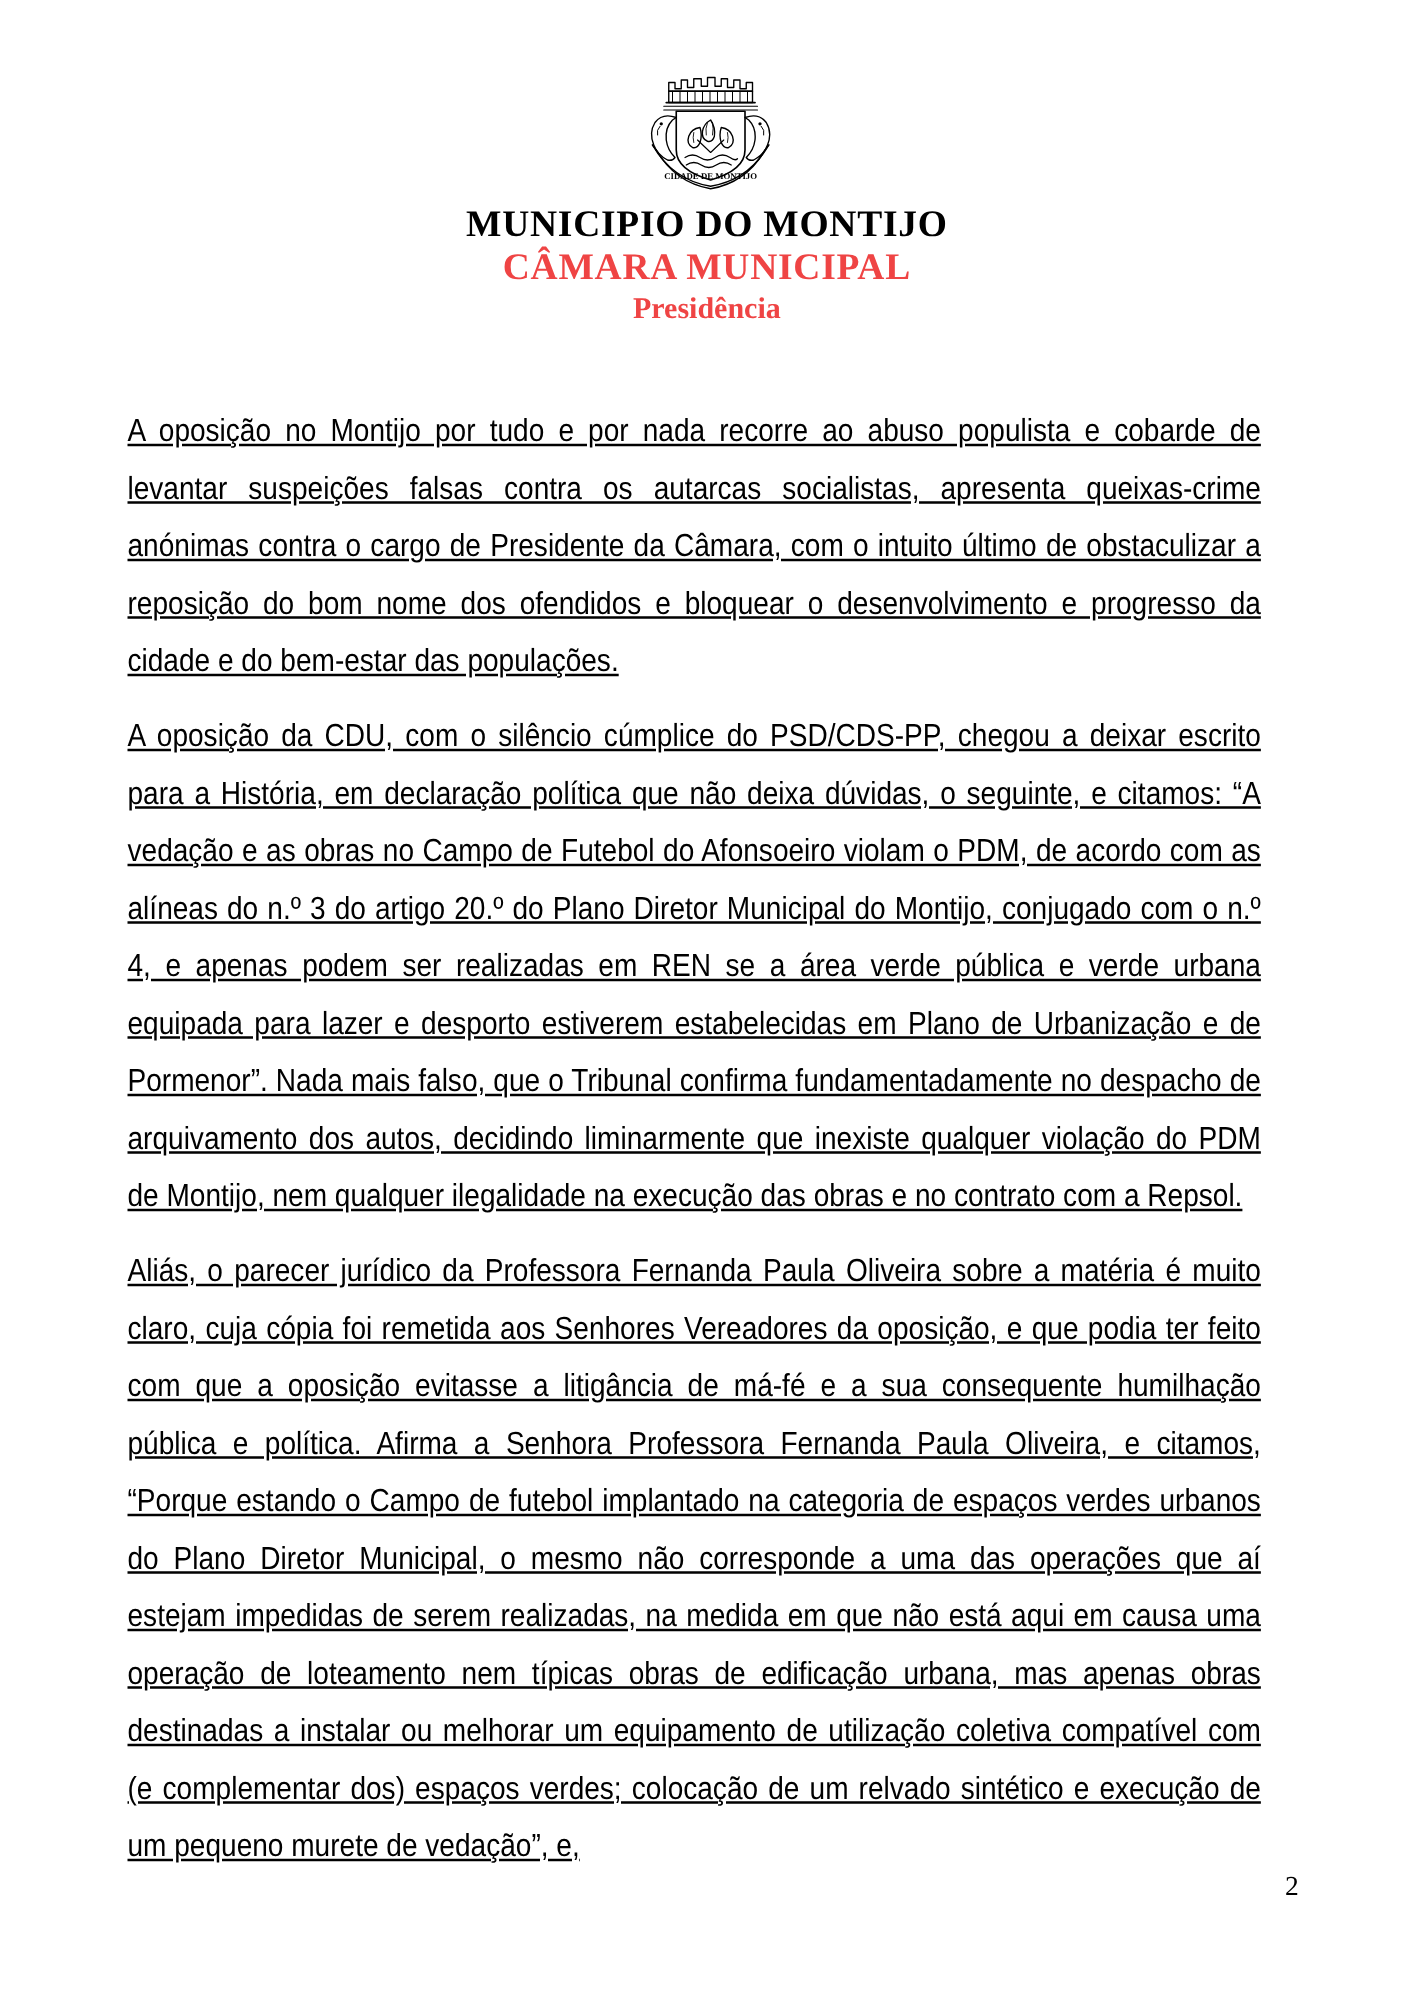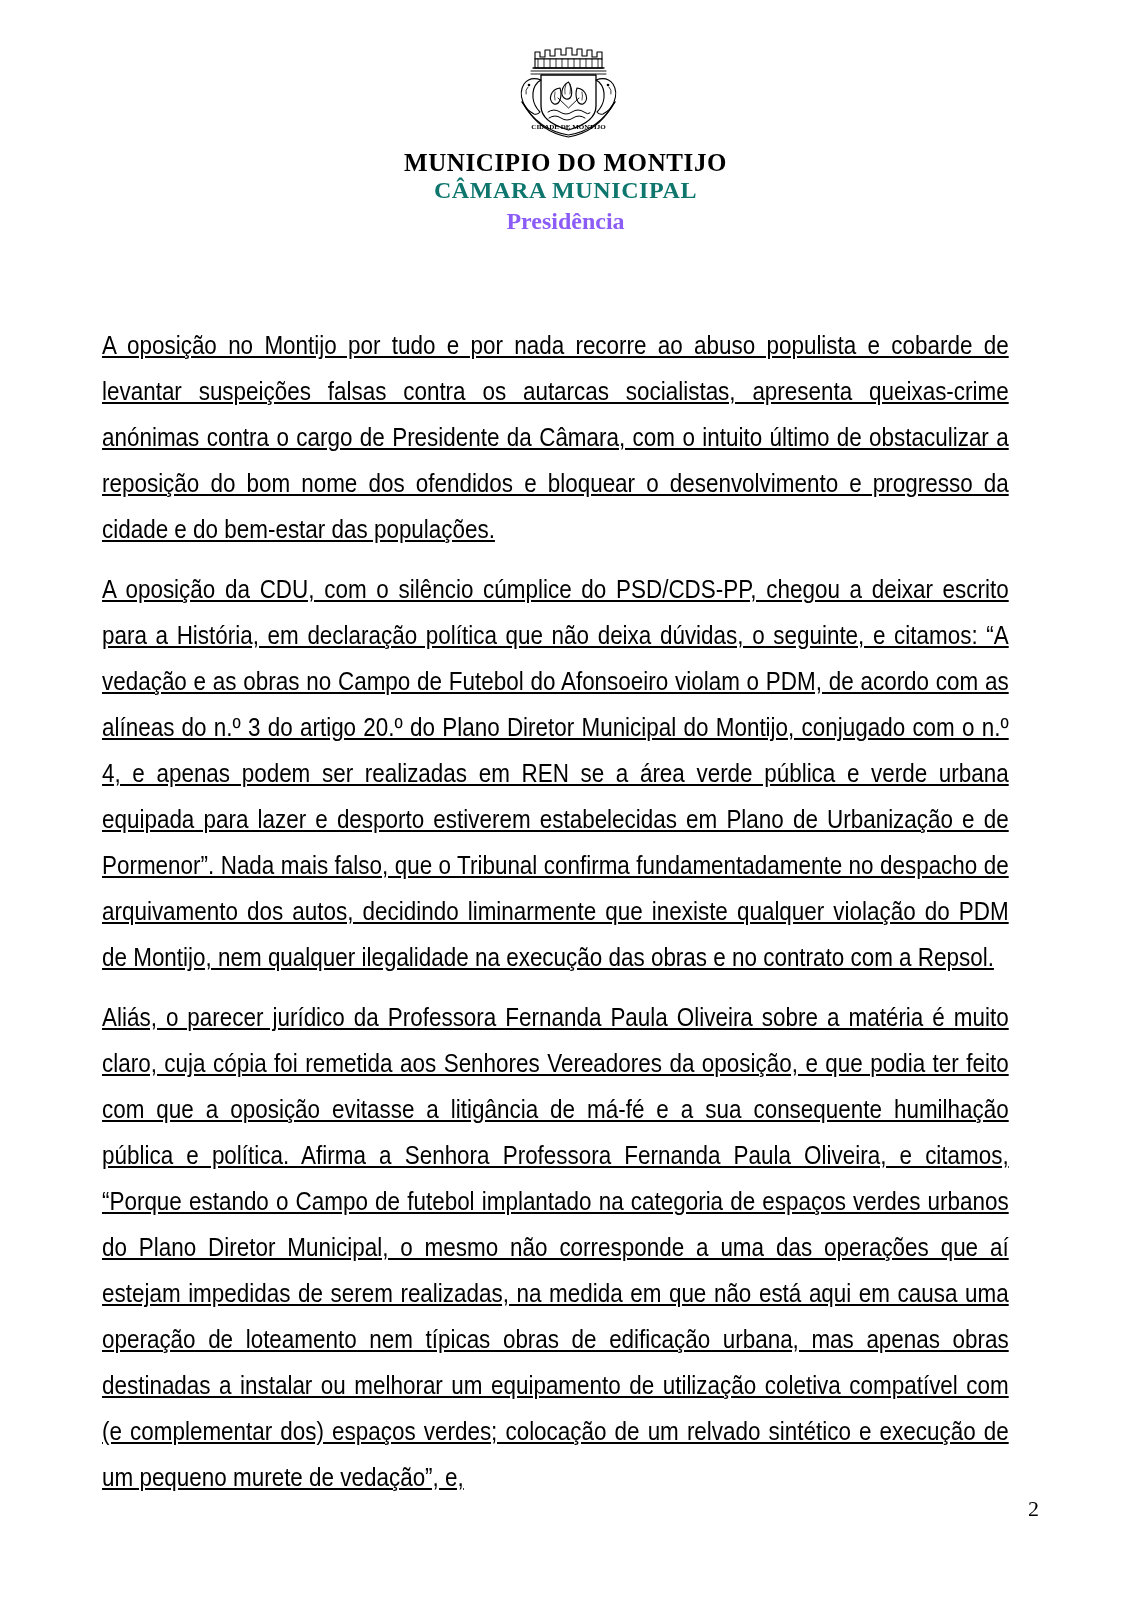--- a/index.html
+++ b/index.html
@@ -19,50 +19,50 @@
 
   
   .letterhead {
     position: absolute;
     top: 0;
     left: 0;
     width: 1131px;
     text-align: center;
   }
   .crest-wrap {
-    padding-top: 32px;
+    padding-top: 46px;
     line-height: 0;
   }
   .crest {
     display: inline-block;
     width: 116px;
     height: 106px;
   }
   .org-line-1 {
     font-family: "Liberation Serif", "DejaVu Serif", serif;
     font-weight: bold;
-    font-size: 25px;
+    font-size: 30px;
     letter-spacing: 0.6px;
     color: #000000;
     margin-top: 11px;
     line-height: 1.12;
   }
   .org-line-2 {
     font-family: "Liberation Serif", "DejaVu Serif", serif;
     font-weight: bold;
-    font-size: 24px;
+    font-size: 30px;
     letter-spacing: 0.6px;
-    color: #0f766e;
+    color: #ef4444;
     line-height: 1.12;
   }
   .org-line-3 {
     font-family: "Liberation Serif", "DejaVu Serif", serif;
     font-weight: bold;
     font-size: 24px;
-    color: #8b5cf6;
+    color: #ef4444;
     margin-top: 4px;
     line-height: 1.15;
   }
 
   
   .body-area {
     position: absolute;
     top: 322px;
     left: 102px;
     width: 907px;

